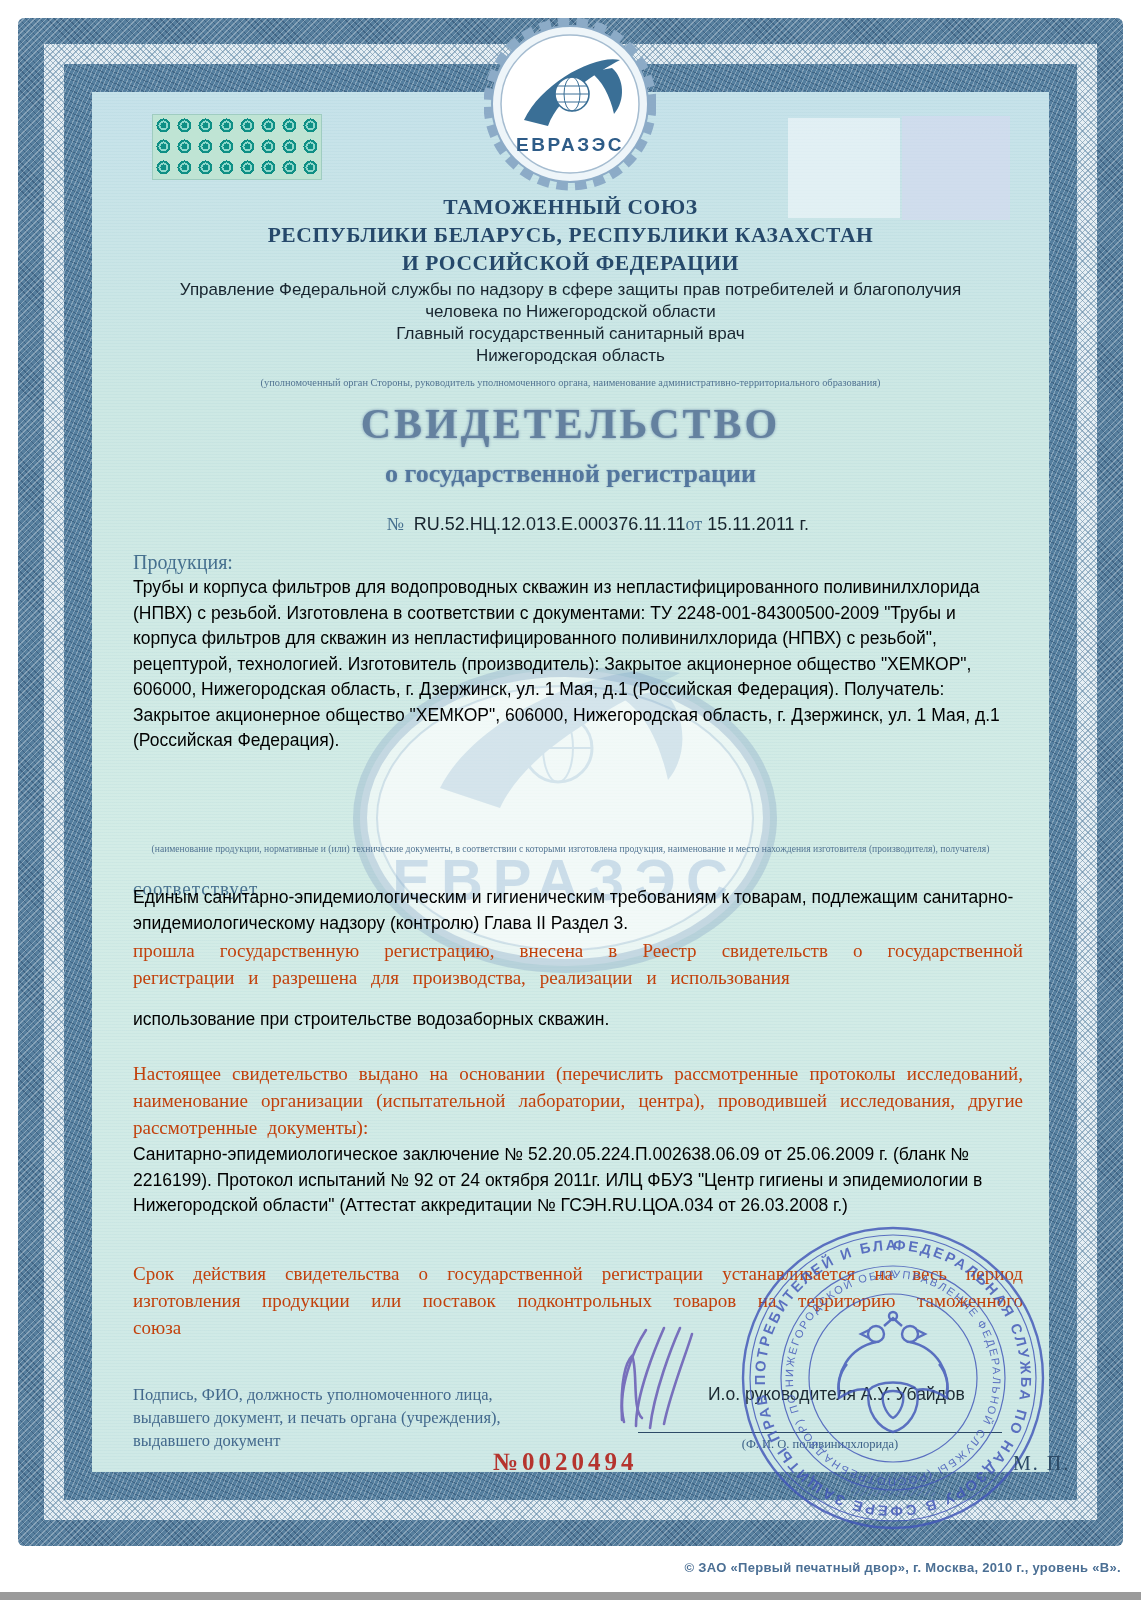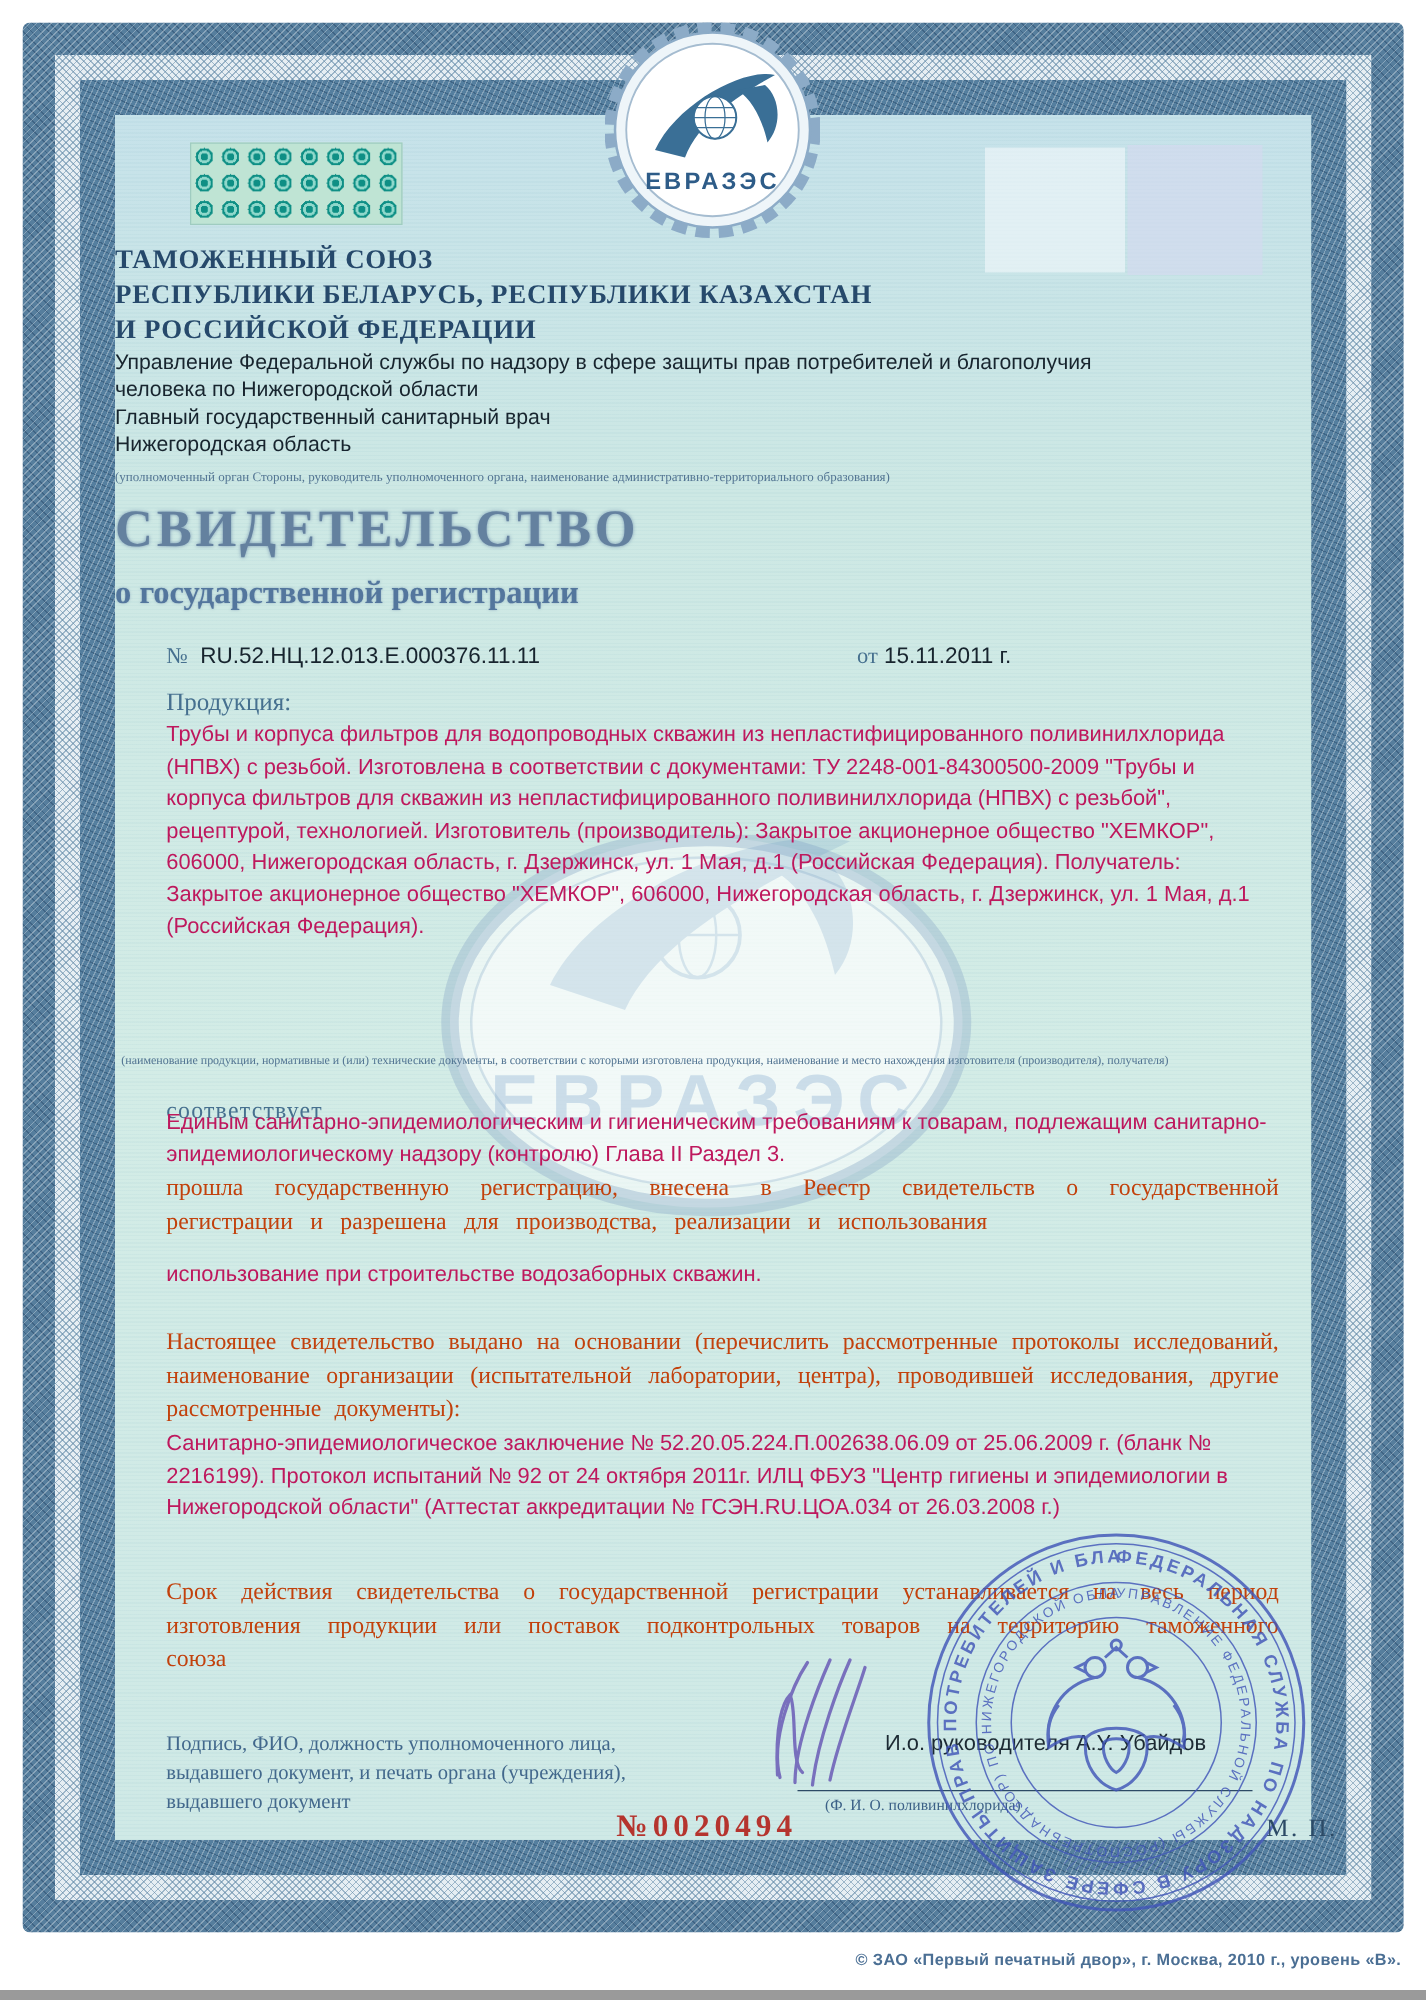--- a/index.html
+++ b/index.html
@@ -19,35 +19,35 @@
                      repeating-linear-gradient(25deg,rgba(18,48,80,.32) 0 1px,transparent 1px 5px);}
   .paper{inset:92px 92px 120px 92px;
     background:linear-gradient(180deg,#c6e2ea 0%,#cde8e4 22%,#d3ece6 55%,#cfe9e6 100%);
     background-blend-mode:multiply;}
   .paper::after{content:"";position:absolute;inset:0;
     background:repeating-linear-gradient(0deg,rgba(120,175,190,.07) 0 1px,transparent 1px 3px);}
   
   .abs{position:absolute;z-index:2;}
   .serif{font-family:"Liberation Serif","DejaVu Serif",serif;}
   .pre{white-space:pre-line;}
-  .center{}
+  .center{text-align:center;}
   .union{left:92px;width:957px;top:193px;font-weight:bold;font-size:21.5px;line-height:28px;
          color:#26496b;letter-spacing:.6px;}
   .authority{left:92px;width:957px;top:279px;font-size:17px;line-height:22px;color:#17242e;}
   .smallnote{color:#527492;font-family:"Liberation Serif","DejaVu Serif",serif;}
   .note1{left:92px;width:957px;top:377px;font-size:10.4px;}
   .title-main{left:92px;width:957px;top:400px;font-weight:bold;font-size:42px;letter-spacing:3px;
         color:#64819f;text-shadow:0 0 3px rgba(90,120,160,.75);}
   .title-sub{left:92px;width:957px;top:459px;font-weight:bold;font-size:26px;color:#53769d;
         text-shadow:0 0 2px rgba(90,120,160,.5);}
-  .regrow{left:133px;top:514px;width:676px;display:flex;justify-content:space-between;
+  .regrow{left:133px;top:514px;width:676px;display:flex;justify-content:flex-end;
         font-size:18px;color:#17242e;}
   .bluelab{color:#46708f;}
   .seclabel{font-size:20px;color:#46708f;}
-  .bodytext{font-size:17.5px;line-height:25.5px;color:#be185d;}
+  .bodytext{font-size:17.5px;line-height:25.5px;color:#000000;}
   .formtext{font-size:19px;line-height:27px;color:#c2410c;text-align:justify;text-align-last:left;
         word-spacing:.48em;}
   .note2{left:97px;width:947px;top:843px;font-size:9.6px;}
   .signote{font-size:16.5px;line-height:23px;color:#42688c;}
   .serial{font-size:25px;letter-spacing:4px;color:#b5342e;font-weight:bold;}
   .mp{font-size:20px;color:#2c4a66;letter-spacing:2px;}
   .footer{left:0;width:1121px;top:1560px;text-align:right;font-size:13px;color:#4b6f94;
         font-weight:bold;letter-spacing:.3px;z-index:2;}
   
   .sticker{left:152px;top:114px;width:168px;height:64px;z-index:2;

